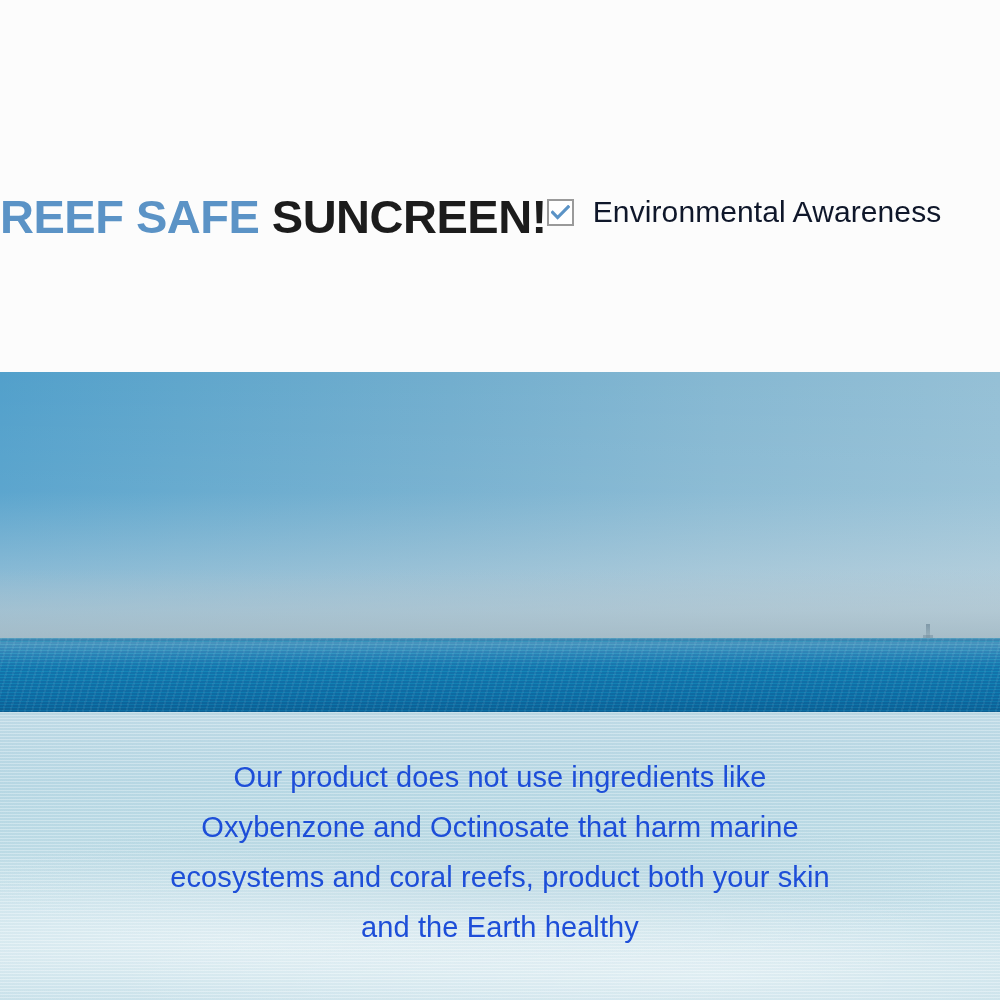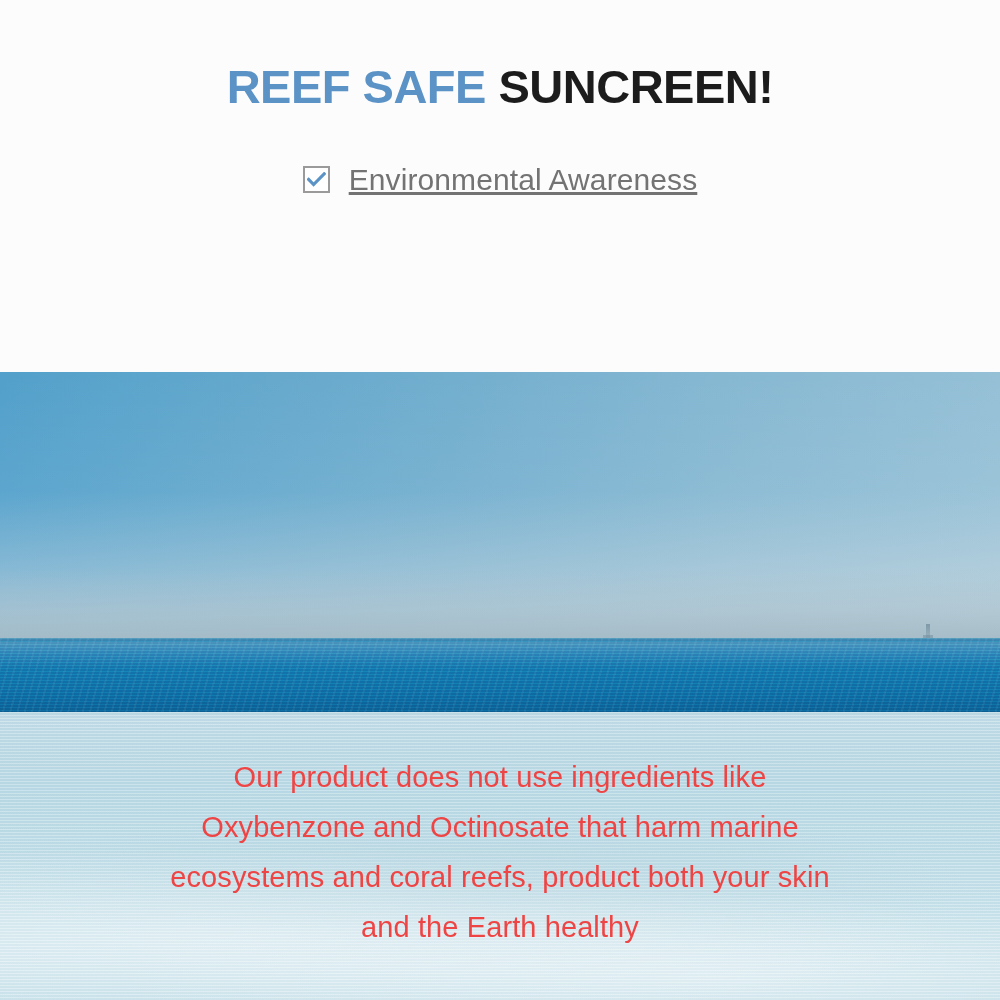--- a/index.html
+++ b/index.html
@@ -14,21 +14,21 @@
     width:1000px; height:1000px;
     background:#FCFCFC;
     overflow:hidden;
   }
 
   
   .top-panel {
     position:absolute; left:0; top:0;
     width:1000px; height:372px;
     background:#FCFCFC;
-    display:flex; flex-direction:column;
+    display:flex; flex-direction:row;
     align-items:center;
   }
   .headline {
     margin-top:62px;
     font-size:47px;
     font-weight:bold;
     letter-spacing:-0.5px;
     line-height:1.08;
     color:#1C1C1C;
     white-space:nowrap;
@@ -51,25 +51,24 @@
     flex:0 0 auto;
     width:27px; height:27px;
     border:2px solid #9A9A9A;
     background:#FFFFFF;
     display:flex; align-items:center; justify-content:center;
   }
   .checkbox svg { display:block; }
   .check-label {
     font-size:30px;
     font-weight:400;
-    color:#737373;
+    color:#0f172a;
     letter-spacing:0.1px;
     white-space:nowrap;
     line-height:1;
-    text-decoration:underline;
   }
 
   
   .photo {
     position:absolute; left:0; top:372px;
     width:1000px; height:628px;
     overflow:hidden;
     background:#6BA8CE;
   }
   
@@ -193,21 +192,21 @@
       rgba(186,216,228,0.95), rgba(196,222,233,0));
   }
 
   
   .body-copy {
     position:absolute; left:0; top:752px;
     width:1000px;
     text-align:center;
     font-size:29px;
     line-height:50px;
-    color:#ef4444;
+    color:#1d4ed8;
     font-weight:400;
     letter-spacing:0.1px;
     padding:0 34px;
   }
   .body-copy .bc-line { display:block; white-space:nowrap; }
 </style>
 </head>
 <body>
 
 <div class="poster">

